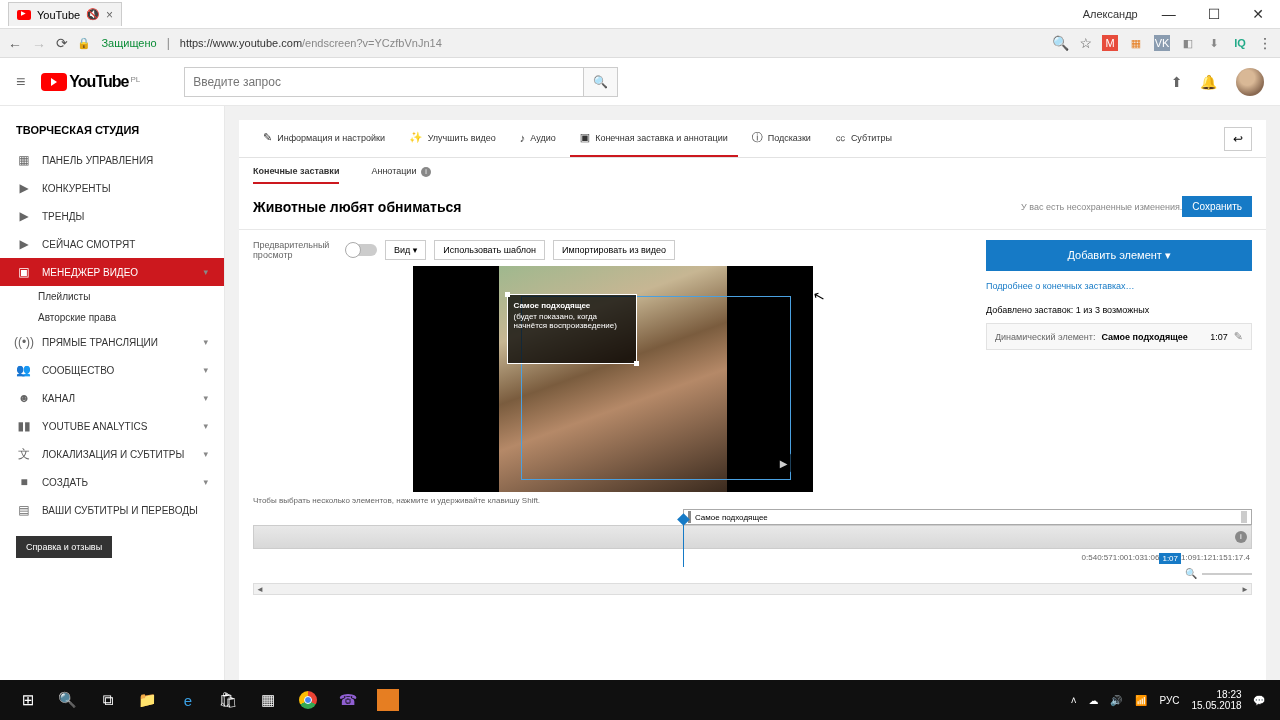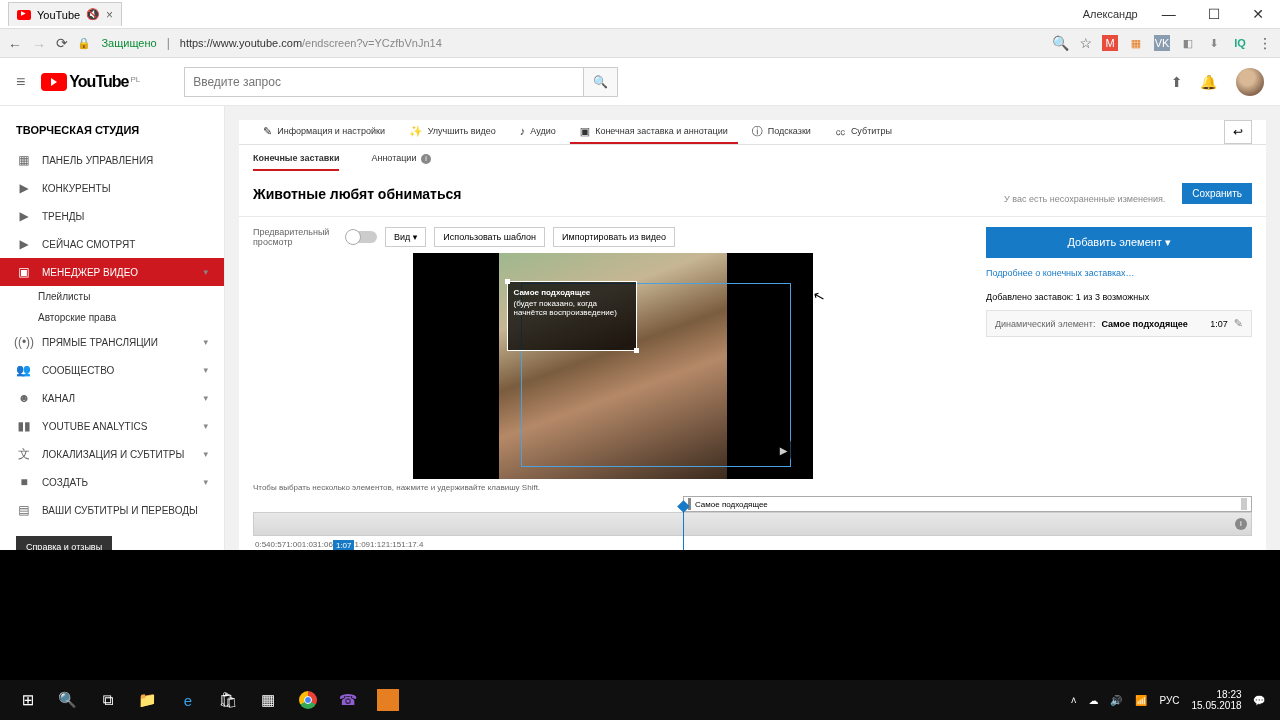--- a/index.html
+++ b/index.html
@@ -34,21 +34,21 @@
 .yt-logo .t { font-weight:bold; font-size:16px; letter-spacing:-1px; }
 .yt-logo .pl { font-size:8px; color:#888; align-self:flex-start; margin-top:2px; }
 .search { margin-left:28px; display:flex; height:30px; }
 .search input { width:400px; border:1px solid #ccc; padding:0 8px; font-size:12px; }
 .search button { width:34px; border:1px solid #ccc; border-left:none; background:#f8f8f8; color:#888; cursor:pointer; font-size:12px; }
 .mh-right { margin-left:auto; display:flex; align-items:center; gap:18px; color:#666; }
 .mh-right .ico { cursor:pointer; font-size:14px; }
 .avatar { width:28px; height:28px; border-radius:50%; background:radial-gradient(circle at 40% 35%, #d9b896 30%, #8a6a52 70%); cursor:pointer; }
 
 
-.main { display:flex; height:444px; background:#f1f1f1; }
+.main { display:flex; height:574px; background:#f1f1f1; }
 
 
 .sidebar { width:225px; background:#fff; padding-top:12px; overflow:hidden; border-right:1px solid #e8e8e8; }
 .sb-title { font-size:11px; font-weight:bold; padding:6px 16px 10px; }
 .sb-item { display:flex; align-items:center; gap:10px; padding:7px 16px; font-size:10px; color:#333; cursor:pointer; }
 .sb-item .ic { width:16px; height:14px; display:flex; align-items:center; justify-content:center; color:#666; font-size:12px; }
 .sb-item .chev { margin-left:auto; font-size:9px; color:#888; }
 .sb-item.red { background:#cc181e; color:#fff; }
 .sb-item.red .ic { color:#fff; }
 .sb-sub { padding:5px 16px 5px 38px; font-size:10px; color:#333; cursor:pointer; }
@@ -63,21 +63,21 @@
 .tab2.active { border-bottom:2px solid #cc181e; }
 .tabs .revert { margin-left:auto; width:28px; height:24px; border:1px solid #ccc; display:flex; align-items:center; justify-content:center; font-size:12px; cursor:pointer; }
 
 .subtabs { display:flex; gap:32px; padding:8px 14px 0; font-size:9px; }
 .subtab { padding-bottom:6px; cursor:pointer; color:#333; }
 .subtab.active { border-bottom:2px solid #cc181e; font-weight:bold; }
 .subtab .inf { display:inline-block; width:10px; height:10px; border-radius:50%; background:#888; color:#fff; font-size:7px; text-align:center; line-height:10px; margin-left:2px; }
 
 .header-row { display:flex; align-items:center; padding:12px 14px; border-bottom:1px solid #e8e8e8; }
 .vtitle { font-size:14px; font-weight:bold; }
-.hr-right { margin-left:auto; display:flex; align-items:flex-end; gap:17px; font-size:9px; }
+.hr-right { margin-left:auto; display:flex; align-items:center; gap:0; font-size:9px; }
 .unsaved { color:#888; }
 .save-btn { background:#167ac6; color:#fff; padding:5px 10px; border:none; font-size:10px; cursor:pointer; }
 
 .editor-row { display:flex; padding:10px 14px; gap:14px; }
 .ed-left { flex:1; }
 .ed-controls { display:flex; align-items:center; gap:8px; margin-bottom:6px; font-size:9px; }
 .prev-lbl { color:#666; width:86px; }
 .toggle { width:30px; height:12px; background:#ccc; border-radius:6px; position:relative; cursor:pointer; }
 .toggle::after { content:""; width:14px; height:14px; background:#fff; border:1px solid #aaa; border-radius:50%; position:absolute; left:-2px; top:-2px; }
 .small-btn { padding:4px 8px; border:1px solid #ccc; background:#fff; font-size:9px; cursor:pointer; }
@@ -103,21 +103,21 @@
 .elem-row .pen { color:#888; cursor:pointer; font-size:11px; }
 
 .timeline { margin:10px 14px 0; position:relative; }
 .tl-bar { height:24px; background:linear-gradient(#e8e8e8,#d8d8d8); border:1px solid #ccc; position:relative; }
 .tl-info { position:absolute; right:4px; top:5px; width:12px; height:12px; border-radius:50%; background:#888; color:#fff; font-size:8px; text-align:center; line-height:12px; }
 .tl-cue { position:absolute; top:-6px; left:430px; width:1px; height:48px; background:#167ac6; }
 .tl-cue::before { content:""; position:absolute; left:-4px; top:-4px; width:9px; height:9px; background:#167ac6; transform:rotate(45deg); }
 .tl-elem { height:16px; background:#fff; border:1px solid #aaa; position:absolute; top:-16px; left:430px; right:0; font-size:8px; padding:1px 4px; display:flex; align-items:center; }
 .tl-elem .h1 { width:3px; height:100%; background:#888; margin-right:4px; }
 .tl-elem .h2 { width:6px; height:100%; background:#ccc; margin-left:auto; }
-.tl-ticks { display:flex; justify-content:flex-start; font-size:8px; color:#666; margin-top:4px; padding:0 2px; }
+.tl-ticks { display:flex; justify-content:flex-end; font-size:8px; color:#666; margin-top:4px; padding:0 2px; }
 .tl-ticks .cur { background:#167ac6; color:#fff; padding:1px 3px; }
 .tl-zoom { display:flex; justify-content:flex-end; align-items:center; gap:4px; margin-top:4px; font-size:10px; color:#888; }
 .tl-zoom .track { width:50px; height:2px; background:#ccc; }
 .tl-scroll { height:12px; background:#f1f1f1; border:1px solid #ddd; margin-top:4px; display:flex; align-items:center; justify-content:space-between; padding:0 2px; font-size:8px; color:#666; }
 
 .cursor { position:absolute; left:813px; top:288px; font-size:14px; color:#000; pointer-events:none; z-index:100; transform:rotate(-15deg); }
 
 
 .taskbar { position:absolute; bottom:0; left:0; right:0; height:40px; background:#101010; display:flex; align-items:center; padding:0 8px; }
 .taskbar .tb { width:40px; height:40px; display:flex; align-items:center; justify-content:center; color:#fff; font-size:15px; cursor:pointer; }

